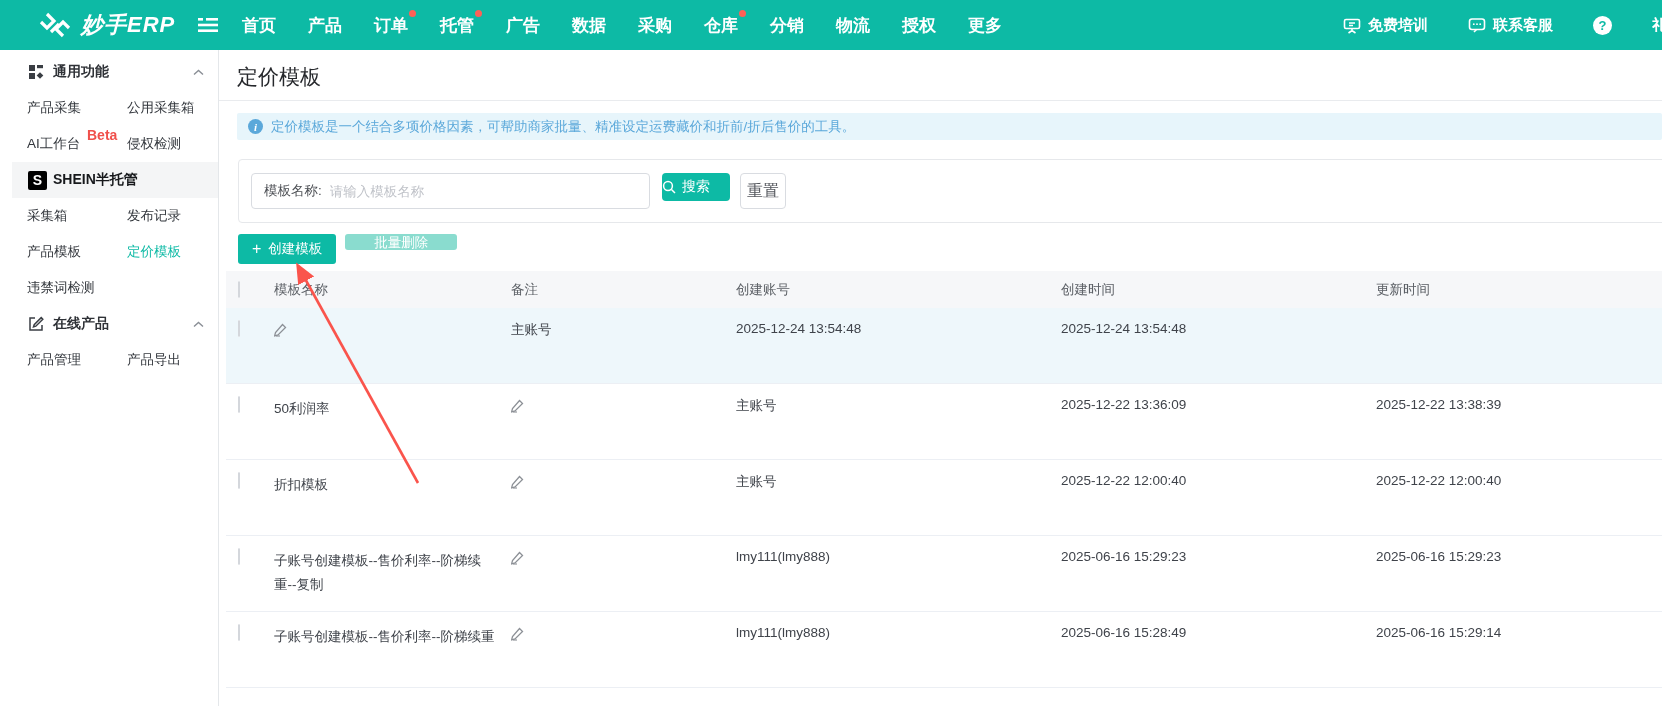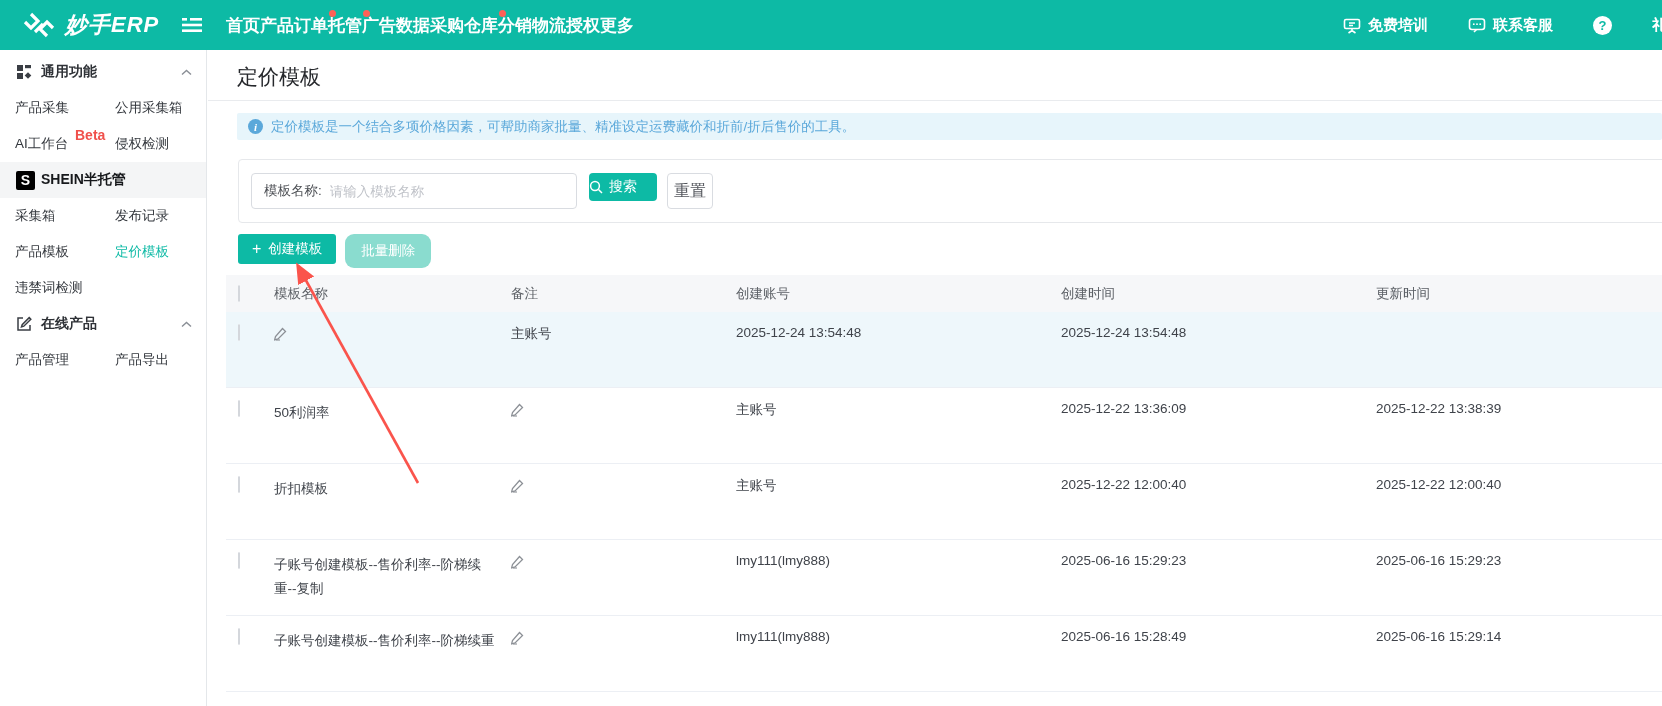--- a/index.html
+++ b/index.html
@@ -1,39 +1,39 @@
 <!DOCTYPE html>
 <html><head>
 <meta charset="utf-8">
 <style>
   * { margin:0; padding:0; box-sizing:border-box; }
   html,body { width:1662px; height:706px; overflow:hidden; background:#fff;
     font-family:"Liberation Sans","DejaVu Sans",sans-serif; }
 
   
   .topbar { position:absolute; left:0; top:0; width:1662px; height:50px;
-    background:#0dbaa5; display:flex; align-items:center; color:#fff; z-index:10; }
+    background:#0dbaa5; display:flex; align-items:center; color:#fff; z-index:10;padding-left:16px; }
   .brand { display:flex; align-items:center; gap:9px; padding-left:22px; width:178px; flex:0 0 auto; }
   .brand-text { font-size:22px; font-weight:bold; font-style:italic; letter-spacing:1px; white-space:nowrap; }
   .hamburger { width:20px; height:16px; margin:0 14px 0 4px; cursor:pointer; flex:0 0 auto; }
-  .topnav { display:flex; align-items:center; margin-left:10px; }
+  .topnav { display:flex; align-items:center; gap:32px; margin-left:10px; }
   .topnav .nav-item { position:relative; font-size:17px; font-weight:bold; color:#fff;
     cursor:pointer; white-space:nowrap; }
   .topnav .dot { position:absolute; right:-8px; top:-4px; width:7px; height:7px;
     border-radius:50%; background:#ff6057; }
   .topbar-right { margin-left:auto; display:flex; align-items:center; gap:40px; padding-right:0; }
   .tb-link { display:flex; align-items:center; gap:7px; font-size:15px; font-weight:bold;
     color:#fff; cursor:pointer; white-space:nowrap; }
   .help-circle { width:19px; height:19px; border-radius:50%; background:#fff; color:#0dbaa5;
     font-size:13px; font-weight:bold; display:flex; align-items:center; justify-content:center; cursor:pointer; }
   .partial-glyph { width:10px; height:18px; overflow:hidden; flex:0 0 auto; }
   .partial-glyph span { font-size:15px; font-weight:bold; color:#fff; }
 
   
-  .sidebar { position:absolute; left:0; top:50px; width:207px; height:656px; background:#fff;
+  .sidebar { position:absolute; left:12px; top:50px; width:207px; height:656px; background:#fff;
     border-right:1px solid #e4e7ea; padding-top:4px; z-index:5; }
   .sec-head { height:36px; display:flex; align-items:center; gap:9px; padding:0 14px 0 16px;
     font-size:14px; color:#2f3237; font-weight:bold; cursor:pointer; }
   .sec-head .chev { margin-left:auto; }
   .two-col { display:grid; grid-template-columns:100px 1fr; padding-left:15px; }
   .side-item { height:36px; display:flex; align-items:center; font-size:13.5px; color:#33373d;
     cursor:pointer; white-space:nowrap; position:relative; }
   .side-item.active { color:#0dbaa5; }
   .beta-tag { position:absolute; top:1px; left:60px; color:#f0504b; font-size:14px; font-weight:bold; }
   .shein-row { height:36px; background:#f4f5f6; display:flex; align-items:center; gap:6px;
@@ -46,39 +46,39 @@
   .page-title { margin:13px 0 0 29px; height:30px; font-size:21px; font-weight:500; color:#26282c; }
   .title-divider { margin-top:7px; border-bottom:1px solid #e9ebee; }
   .info-banner { margin:12px 0 0 29px; height:27px; background:#e7f5fb; border-radius:2px;
     display:flex; align-items:center; gap:8px; padding-left:11px; font-size:13.5px; color:#5ba8da; }
   .info-ic { width:15px; height:15px; border-radius:50%; background:#5ba8da; color:#fff;
     font-size:11px; font-weight:bold; font-style:italic; display:flex; align-items:center;
     justify-content:center; flex:0 0 auto; font-family:"Liberation Serif",serif; }
 
   .search-card { margin:19px 0 0 30px; height:64px; width:1460px; border:1px solid #e6e8eb;
     border-radius:4px; display:flex; align-items:flex-start; padding:13px 0 0 12px; }
-  .tpl-input { width:326px; height:36px; border:1px solid #d9dce1; border-radius:4px;
+  .tpl-input { width:399px; height:36px; border:1px solid #d9dce1; border-radius:4px;
     display:flex; align-items:center; padding-left:12px; gap:8px; background:#fff; }
   .tpl-input .in-label { font-size:13.5px; color:#4c4f54; white-space:nowrap; }
   .tpl-input input { border:none; outline:none; flex:1; font-size:13.5px; color:#333;
     font-family:inherit; background:transparent; }
   .tpl-input input::placeholder { color:#c0c3c9; }
   .btn-search { margin-left:12px; height:28px; width:68px; background:#0dbaa5; color:#fff;
     border:none; border-radius:4px; font-size:14px; display:flex; align-items:center;
     gap:6px; cursor:pointer; font-family:inherit; }
   .btn-reset { margin-left:10px; height:36px; width:46px; background:#fff; color:#53565c;
     border:1px solid #d9dce1; border-radius:4px; font-size:16px; cursor:pointer; font-family:inherit; }
 
   .action-row { margin:11px 0 0 30px; display:flex; gap:9px; }
   .btn-create { height:30px; padding:0 14px; background:#0dbaa5; color:#fff; border:none;
     border-radius:3px; font-size:13.5px; display:flex; align-items:center; gap:7px;
     cursor:pointer; font-family:inherit; }
   .btn-create .plus { font-size:16px; font-weight:400; line-height:1; }
-  .btn-batch-del { height:34px; padding:0 16px; background:#8adcCF; background:#8adccf; color:#fff;
-    border:none; border-radius:9px; font-size:13.5px; cursor:not-allowed; font-family:inherit; }
+  .btn-batch-del { height:16px; padding:0 29px; background:#8adcCF; background:#8adccf; color:#fff;
+    border:none; border-radius:3px; font-size:13.5px; cursor:not-allowed; font-family:inherit; }
 
   .table { margin:7px 0 0 18px; width:1436px; }
   .trow { display:grid; grid-template-columns:36px 237px 225px 325px 315px 1fr; padding-left:12px; }
   .thead { height:37px; background:#f6f7f9; align-items:center; font-size:13.5px; color:#5c6066; }
   .tbody-row { height:76px; align-items:start; padding-top:13px; font-size:13.5px; color:#3f434a;
     border-bottom:1px solid #ecEFf4; border-bottom:1px solid #eceff4; }
   .tbody-row.hl { background:#eef7fb; }
   .cell-name { padding-right:14px; line-height:1.75; }
   .cb { width:16px; height:16px; border:1px solid #d4d7dc; border-radius:3px; background:#fff;
     cursor:pointer; margin-top:1px; }

